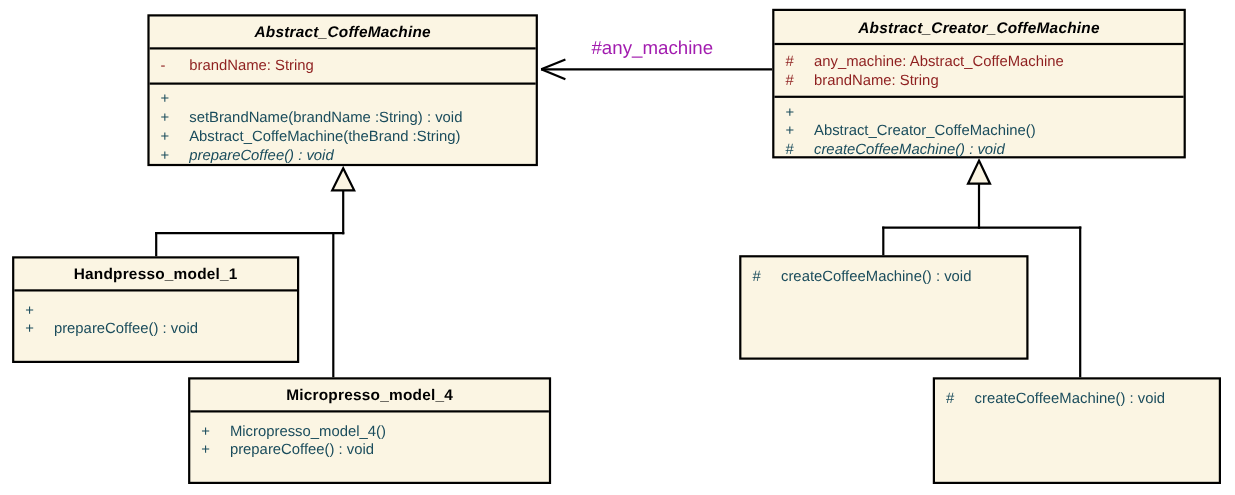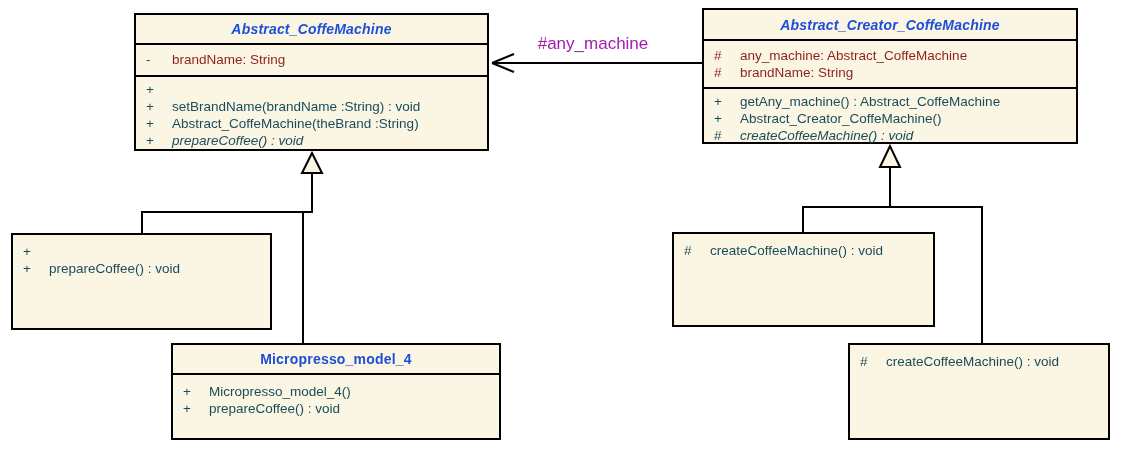--- a/index.html
+++ b/index.html
@@ -9,21 +9,21 @@
   }
   #wires{position:absolute;left:0;top:0;width:1123px;height:450px;}
   .uml-class{
     position:absolute;box-sizing:border-box;
     background:#FBF5E3;border:2px solid #000000;
     display:flex;flex-direction:column;
   }
   .uml-title{
     flex:none;display:flex;align-items:center;justify-content:center;
     border-bottom:2px solid #000000;
-    font-size:14px;font-weight:bold;color:#1d4ed8;letter-spacing:.2px;
+    font-size:14px;font-weight:bold;color:#000000;letter-spacing:.2px;
   }
   .uml-title.abstract{font-style:italic;}
   .uml-attrs{flex:none;border-bottom:2px solid #000000;padding-top:6px;box-sizing:border-box;}
   .uml-ops{flex:1;padding-top:4px;}
   .uml-body{flex:1;padding-top:8px;}
   .member-row{display:flex;padding:0 6px 0 10px;line-height:17px;font-size:13.5px;white-space:nowrap;}
   .vis{flex:none;width:26px;}
   .attr .vis,.attr .mtext{color:#8E1F1F;}
   .op .vis,.op .mtext{color:#1A4C5C;}
   .italic .mtext{font-style:italic;}
@@ -114,34 +114,34 @@
         <span class="mtext">any_machine: Abstract_CoffeMachine</span>
       </div>
       <div class="member-row attr">
         <span class="vis">#</span>
         <span class="mtext">brandName: String</span>
       </div>
     </div>
     <div class="uml-ops">
       <div class="member-row op">
         <span class="vis">+</span>
-        <span class="mtext">getAny_machine() : Abstract_CoffeMachine</span>
       </div>
       <div class="member-row op">
         <span class="vis">+</span>
         <span class="mtext">Abstract_Creator_CoffeMachine()</span>
       </div>
       <div class="member-row op italic">
         <span class="vis">#</span>
         <span class="mtext">createCoffeeMachine() : void</span>
       </div>
     </div>
   </div>
 
   <div class="uml-class c2">
+    <div class="uml-title">Handpresso_model_1</div>
     <div class="uml-body">
       <div class="member-row op">
         <span class="vis">+</span>
       </div>
       <div class="member-row op">
         <span class="vis">+</span>
         <span class="mtext">prepareCoffee() : void</span>
       </div>
     </div>
   </div>

